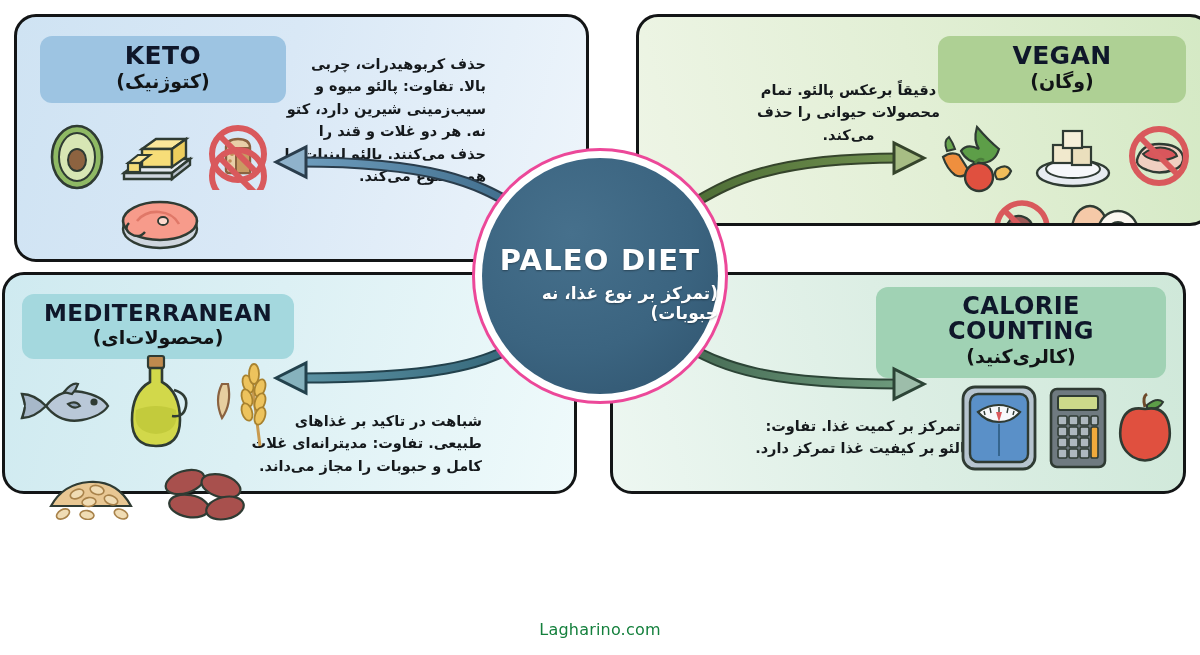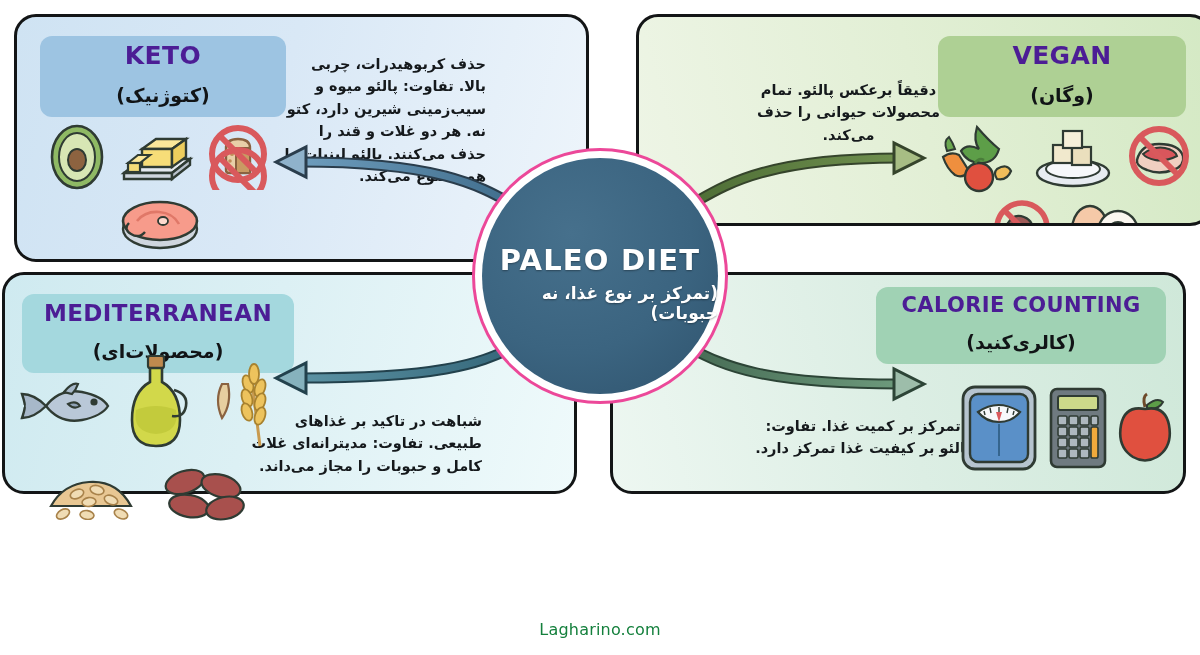--- a/index.html
+++ b/index.html
@@ -48,36 +48,36 @@
   .title-pill {
     position: absolute;
     border-radius: 12px;
     text-align: center;
     padding: 7px 16px 9px;
   }
   .title-pill .en {
     font-size: 25px;
     font-weight: bold;
     letter-spacing: 0.4px;
-    color: #4c1d95;
+    color: #0f172a;
     line-height: 1.05;
   }
   .title-pill .fa {
     font-size: 19px;
     font-weight: bold;
     color: #111416;
     direction: rtl;
     line-height: 1.25;
-    margin-top: 15px;
+    margin-top: 1px;
   }
   .pill-keto { left: 23px; top: 19px; width: 246px; background: #9dc4e2; }
   .pill-vegan { right: 23px; top: 19px; width: 248px; background: #aed094; }
   .pill-med { left: 17px; top: 19px; width: 272px; background: #a4d8de; }
   .pill-cal { right: 17px; top: 12px; width: 290px; background: #a0d2b4; }
-  .pill-cal .en { font-size: 21px; }
+  .pill-cal .en { font-size: 24px; }
   .pill-med .en { font-size: 23px; }
 
   
   .desc {
     position: absolute;
     direction: rtl;
     text-align: right;
     font-size: 14.5px;
     font-weight: bold;
     color: #15191c;

